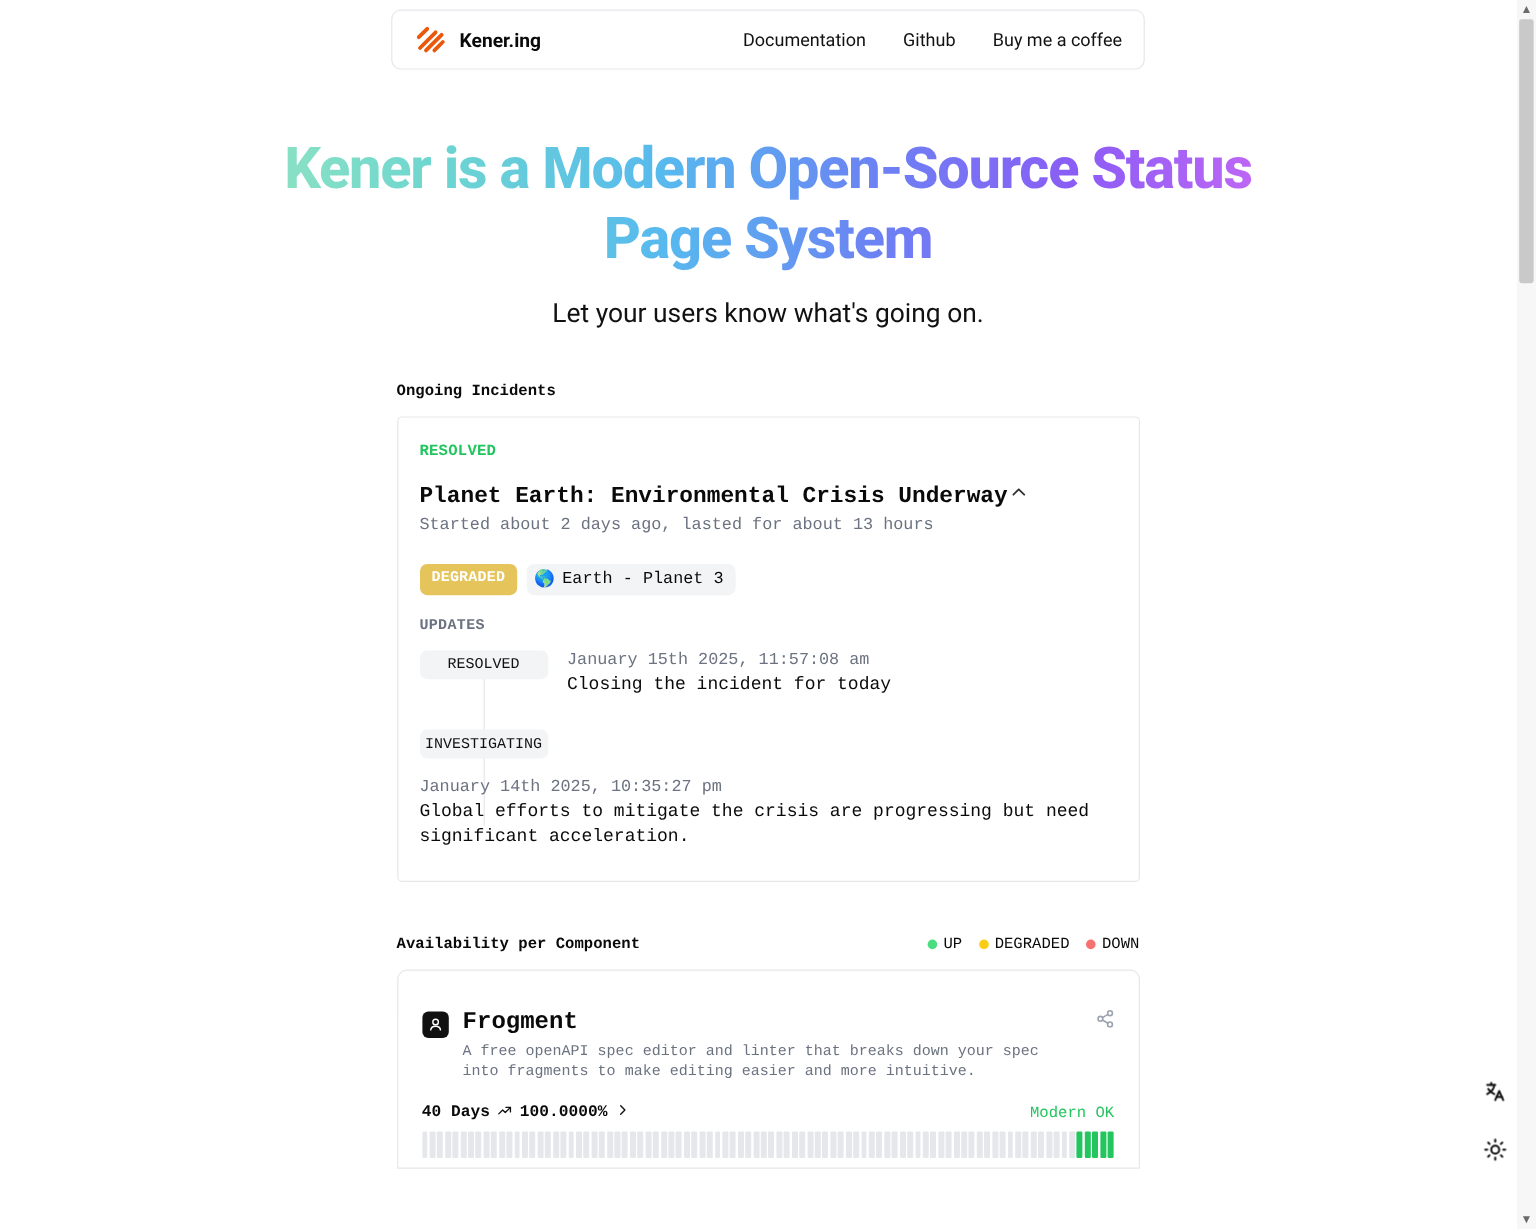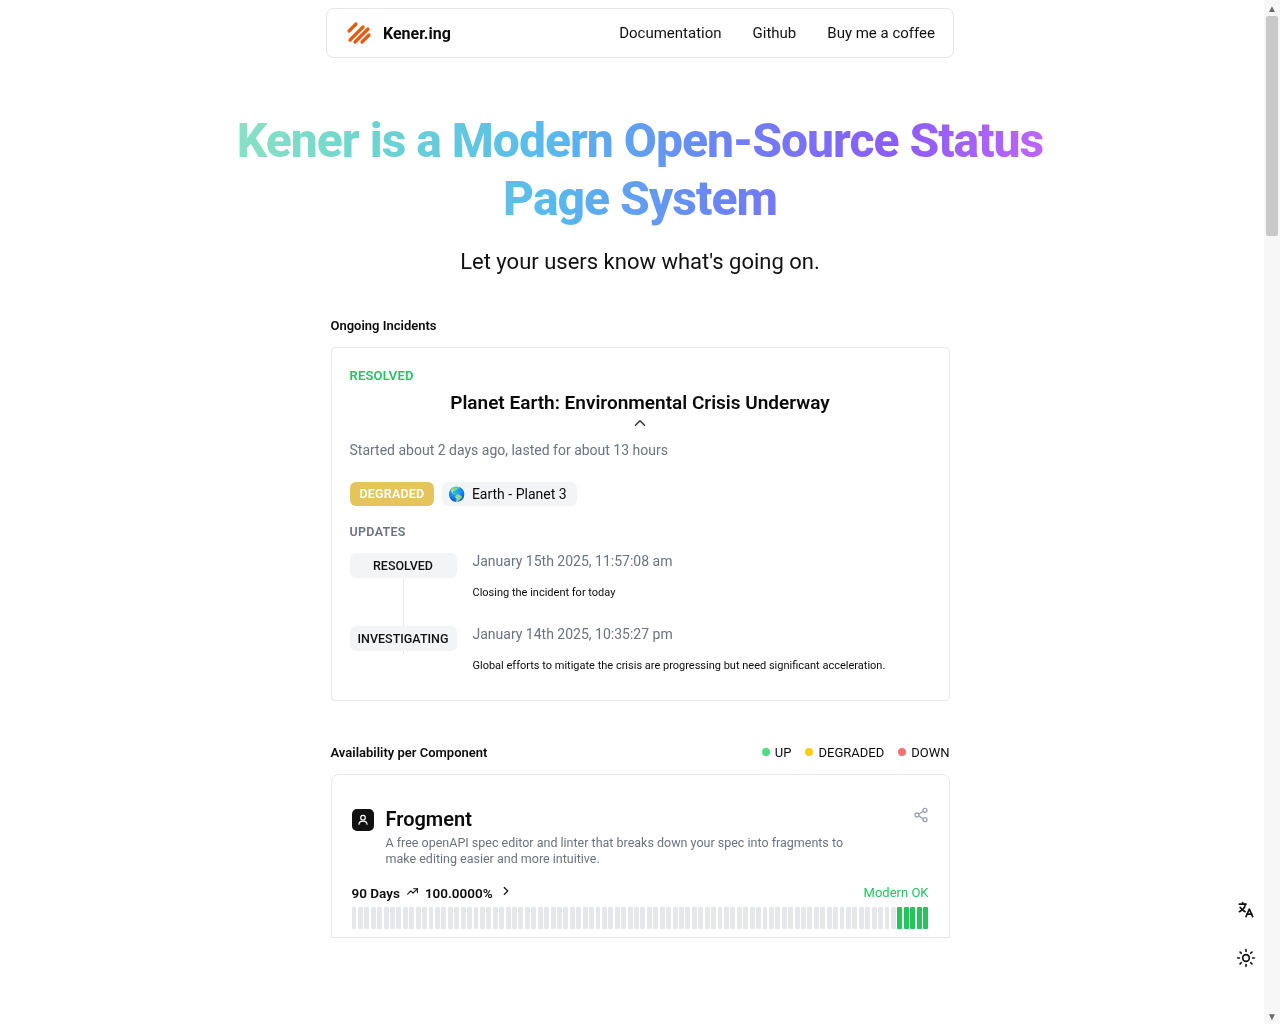--- a/index.html
+++ b/index.html
@@ -48,57 +48,57 @@
     margin:0 0 22px 0;
     letter-spacing:-1px;
     line-height:1.2;
     background:linear-gradient(90deg,#8fe3c1 0%,#6dd6d0 18%,#57b9ee 40%,#6b83f3 60%,#8b5cf6 80%,#c668f5 100%);
     -webkit-background-clip:text;
     background-clip:text;
     color:transparent;
   }
   .subtitle{font-size:22px;color:#111;}
   
-  .section{width:619px;margin:44px auto 0;}
+  .section{width:619px;margin:44px auto 0;font-family:Liberation Mono, monospace;}
   .section-h{font-size:13px;font-weight:600;}
   .section-head-row{display:flex;align-items:center;justify-content:space-between;}
   .legend{display:flex;gap:14px;font-size:13px;}
   .legend-item{display:flex;align-items:center;gap:5px;}
   .dot{width:8px;height:8px;border-radius:50%;display:inline-block;}
   
   .card{border:1px solid var(--card-border);border-radius:4px;margin-top:14px;padding:20px 18px 26px;}
   .status-tag{color:#22c55e;font-size:13px;font-weight:600;letter-spacing:.2px;}
-  .card-title-row{display:flex;align-items:center;justify-content:flex-start;margin-top:8px;flex-direction:column;}
+  .card-title-row{display:flex;align-items:center;justify-content:flex-start;margin-top:18px;}
   .card-title{font-size:19px;font-weight:600;}
   .card-time{color:var(--muted);font-size:14px;margin-top:6px;}
   .tag-row{display:flex;gap:8px;margin-top:24px;}
   .badge-deg{
     background:var(--badge-deg);color:#fff;font-size:12.5px;font-weight:600;
     padding:4px 10px;border-radius:6px;letter-spacing:.2px;
   }
   .planet-chip{
     display:flex;align-items:center;gap:6px;background:#f3f4f6;
     padding:4px 10px 4px 6px;border-radius:6px;font-size:14px;
   }
   .updates-h{color:var(--muted);font-size:12.5px;font-weight:600;letter-spacing:.3px;margin-top:18px;}
   .timeline{margin-top:10px;position:relative;}
   .timeline-line{position:absolute;left:53px;top:14px;bottom:20px;width:1px;background:#e5e7eb;}
   .update{display:flex;gap:16px;padding:4px 0 22px 0;position:relative;}
-  .update:last-child{padding-bottom:0;}
+  .update:last-child{padding-bottom:0;flex-direction:column;}
   .u-badge{
     width:107px;flex-shrink:0;
     display:flex;align-items:flex-start;justify-content:center;
   }
   .u-badge span{
     background:#f3f4f6;border-radius:6px;padding:5px 0;width:107px;text-align:center;
     font-size:12.5px;font-weight:500;color:#111;
   }
   .u-body{flex:1;}
   .u-date{color:var(--muted);font-size:14px;}
-  .u-msg{font-size:11px;margin-top:16px;line-height:1.38;}
+  .u-msg{font-size:15px;margin-top:3px;line-height:1.38;}
   
   .comp-card{border:1px solid var(--card-border);border-top-left-radius:8px;border-top-right-radius:8px;margin-top:14px;padding:32px 20px 8px;}
   .comp-head{display:flex;align-items:flex-start;justify-content:space-between;}
   .comp-left{display:flex;gap:12px;}
   .comp-icon{width:22px;height:22px;border-radius:5px;background:#111;display:flex;align-items:center;justify-content:center;margin-top:2px;flex-shrink:0;}
   .comp-icon svg{display:block;}
   .comp-name{font-size:20px;font-weight:600;}
   .comp-desc{font-size:12.5px;color:var(--muted);max-width:490px;line-height:1.35;margin-top:4px;}
   .comp-stats{display:flex;align-items:center;justify-content:space-between;margin-top:16px;}
   .stat-left{display:flex;align-items:center;gap:6px;font-size:13.5px;font-weight:600;}
@@ -228,21 +228,21 @@
               <circle cx="18" cy="5" r="3"></circle>
               <circle cx="6" cy="12" r="3"></circle>
               <circle cx="18" cy="19" r="3"></circle>
               <line x1="8.6" y1="13.5" x2="15.4" y2="17.5"></line>
               <line x1="15.4" y1="6.5" x2="8.6" y2="10.5"></line>
             </svg>
         </span>
       </div>
       <div class="comp-stats">
         <div class="stat-left">
-          <span>90 Days</span>
+          <span>40 Days</span>
           <span><svg width="13" height="13" viewBox="0 0 24 24" fill="none" stroke="#111" stroke-width="2" stroke-linecap="round" stroke-linejoin="round">
                 <polyline points="3 17 9 11 13 15 21 7"></polyline>
                 <polyline points="14 7 21 7 21 14"></polyline>
               </svg></span>
           <span>100.0000%</span>
           <span><svg width="14" height="14" viewBox="0 0 24 24" fill="none" stroke="#111" stroke-width="2" stroke-linecap="round" stroke-linejoin="round">
                 <polyline points="9 18 15 12 9 6"></polyline>
               </svg></span>
         </div>
         <div class="status-ok">Modern OK</div>

